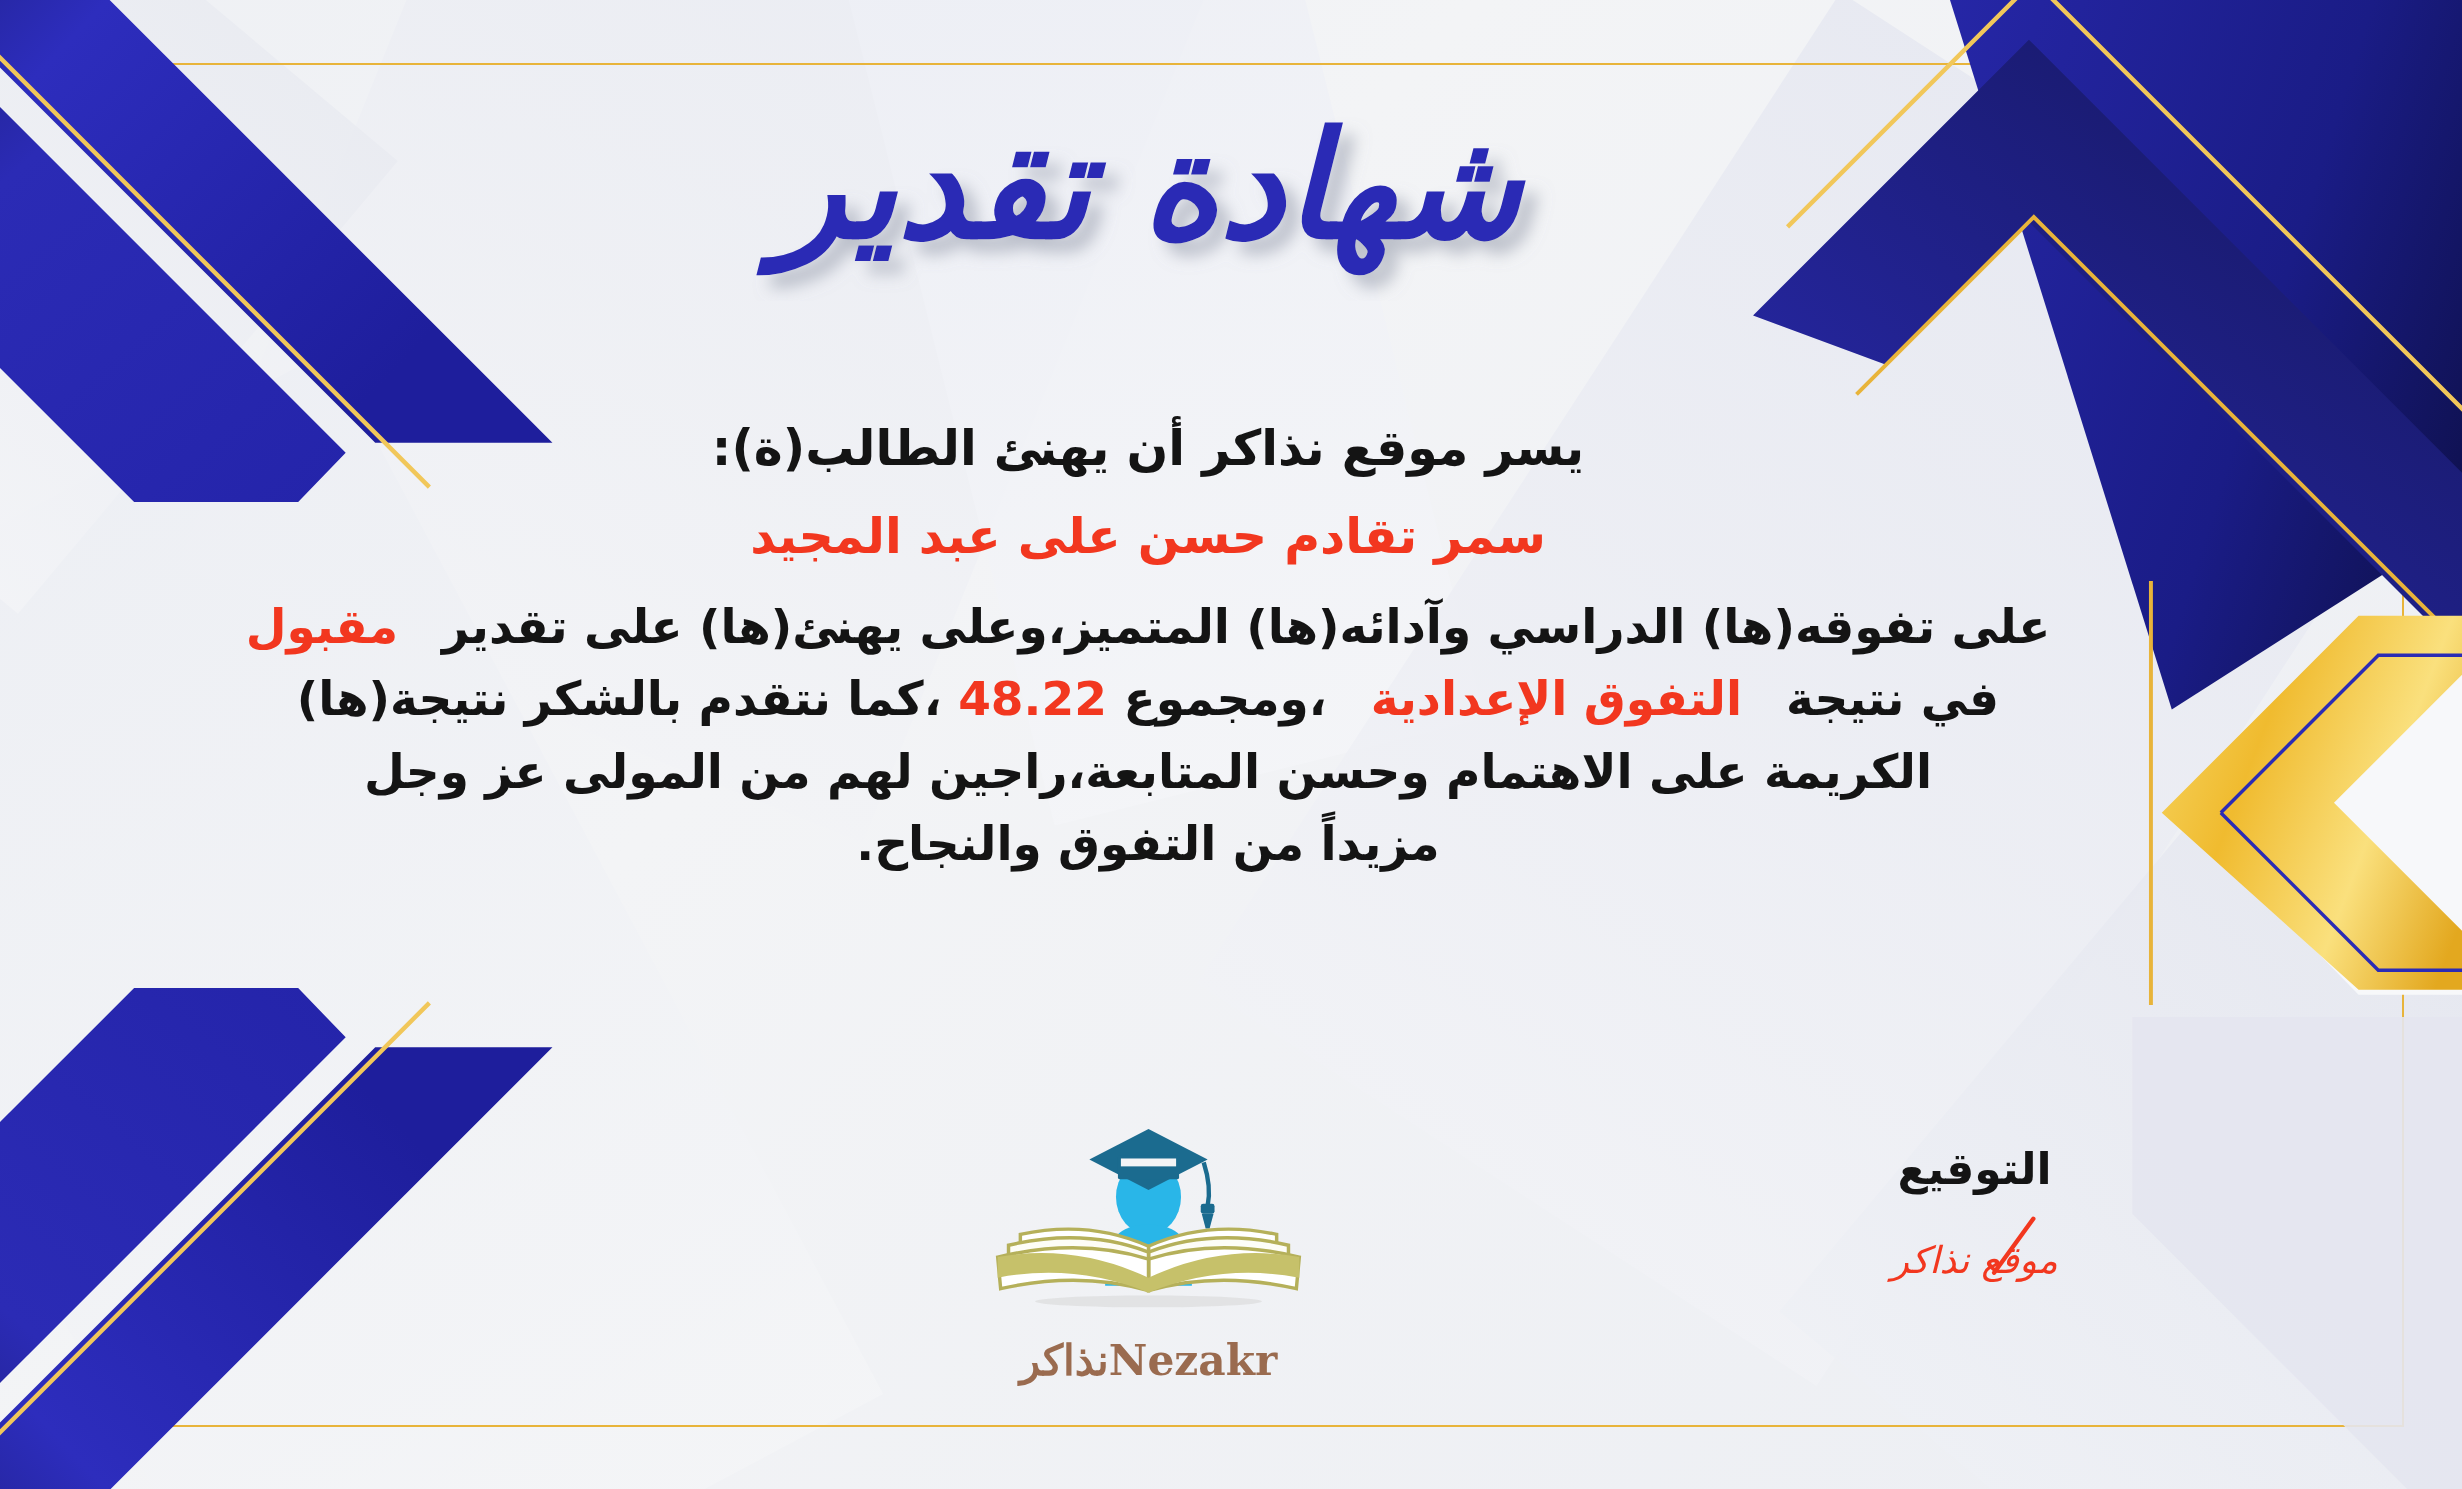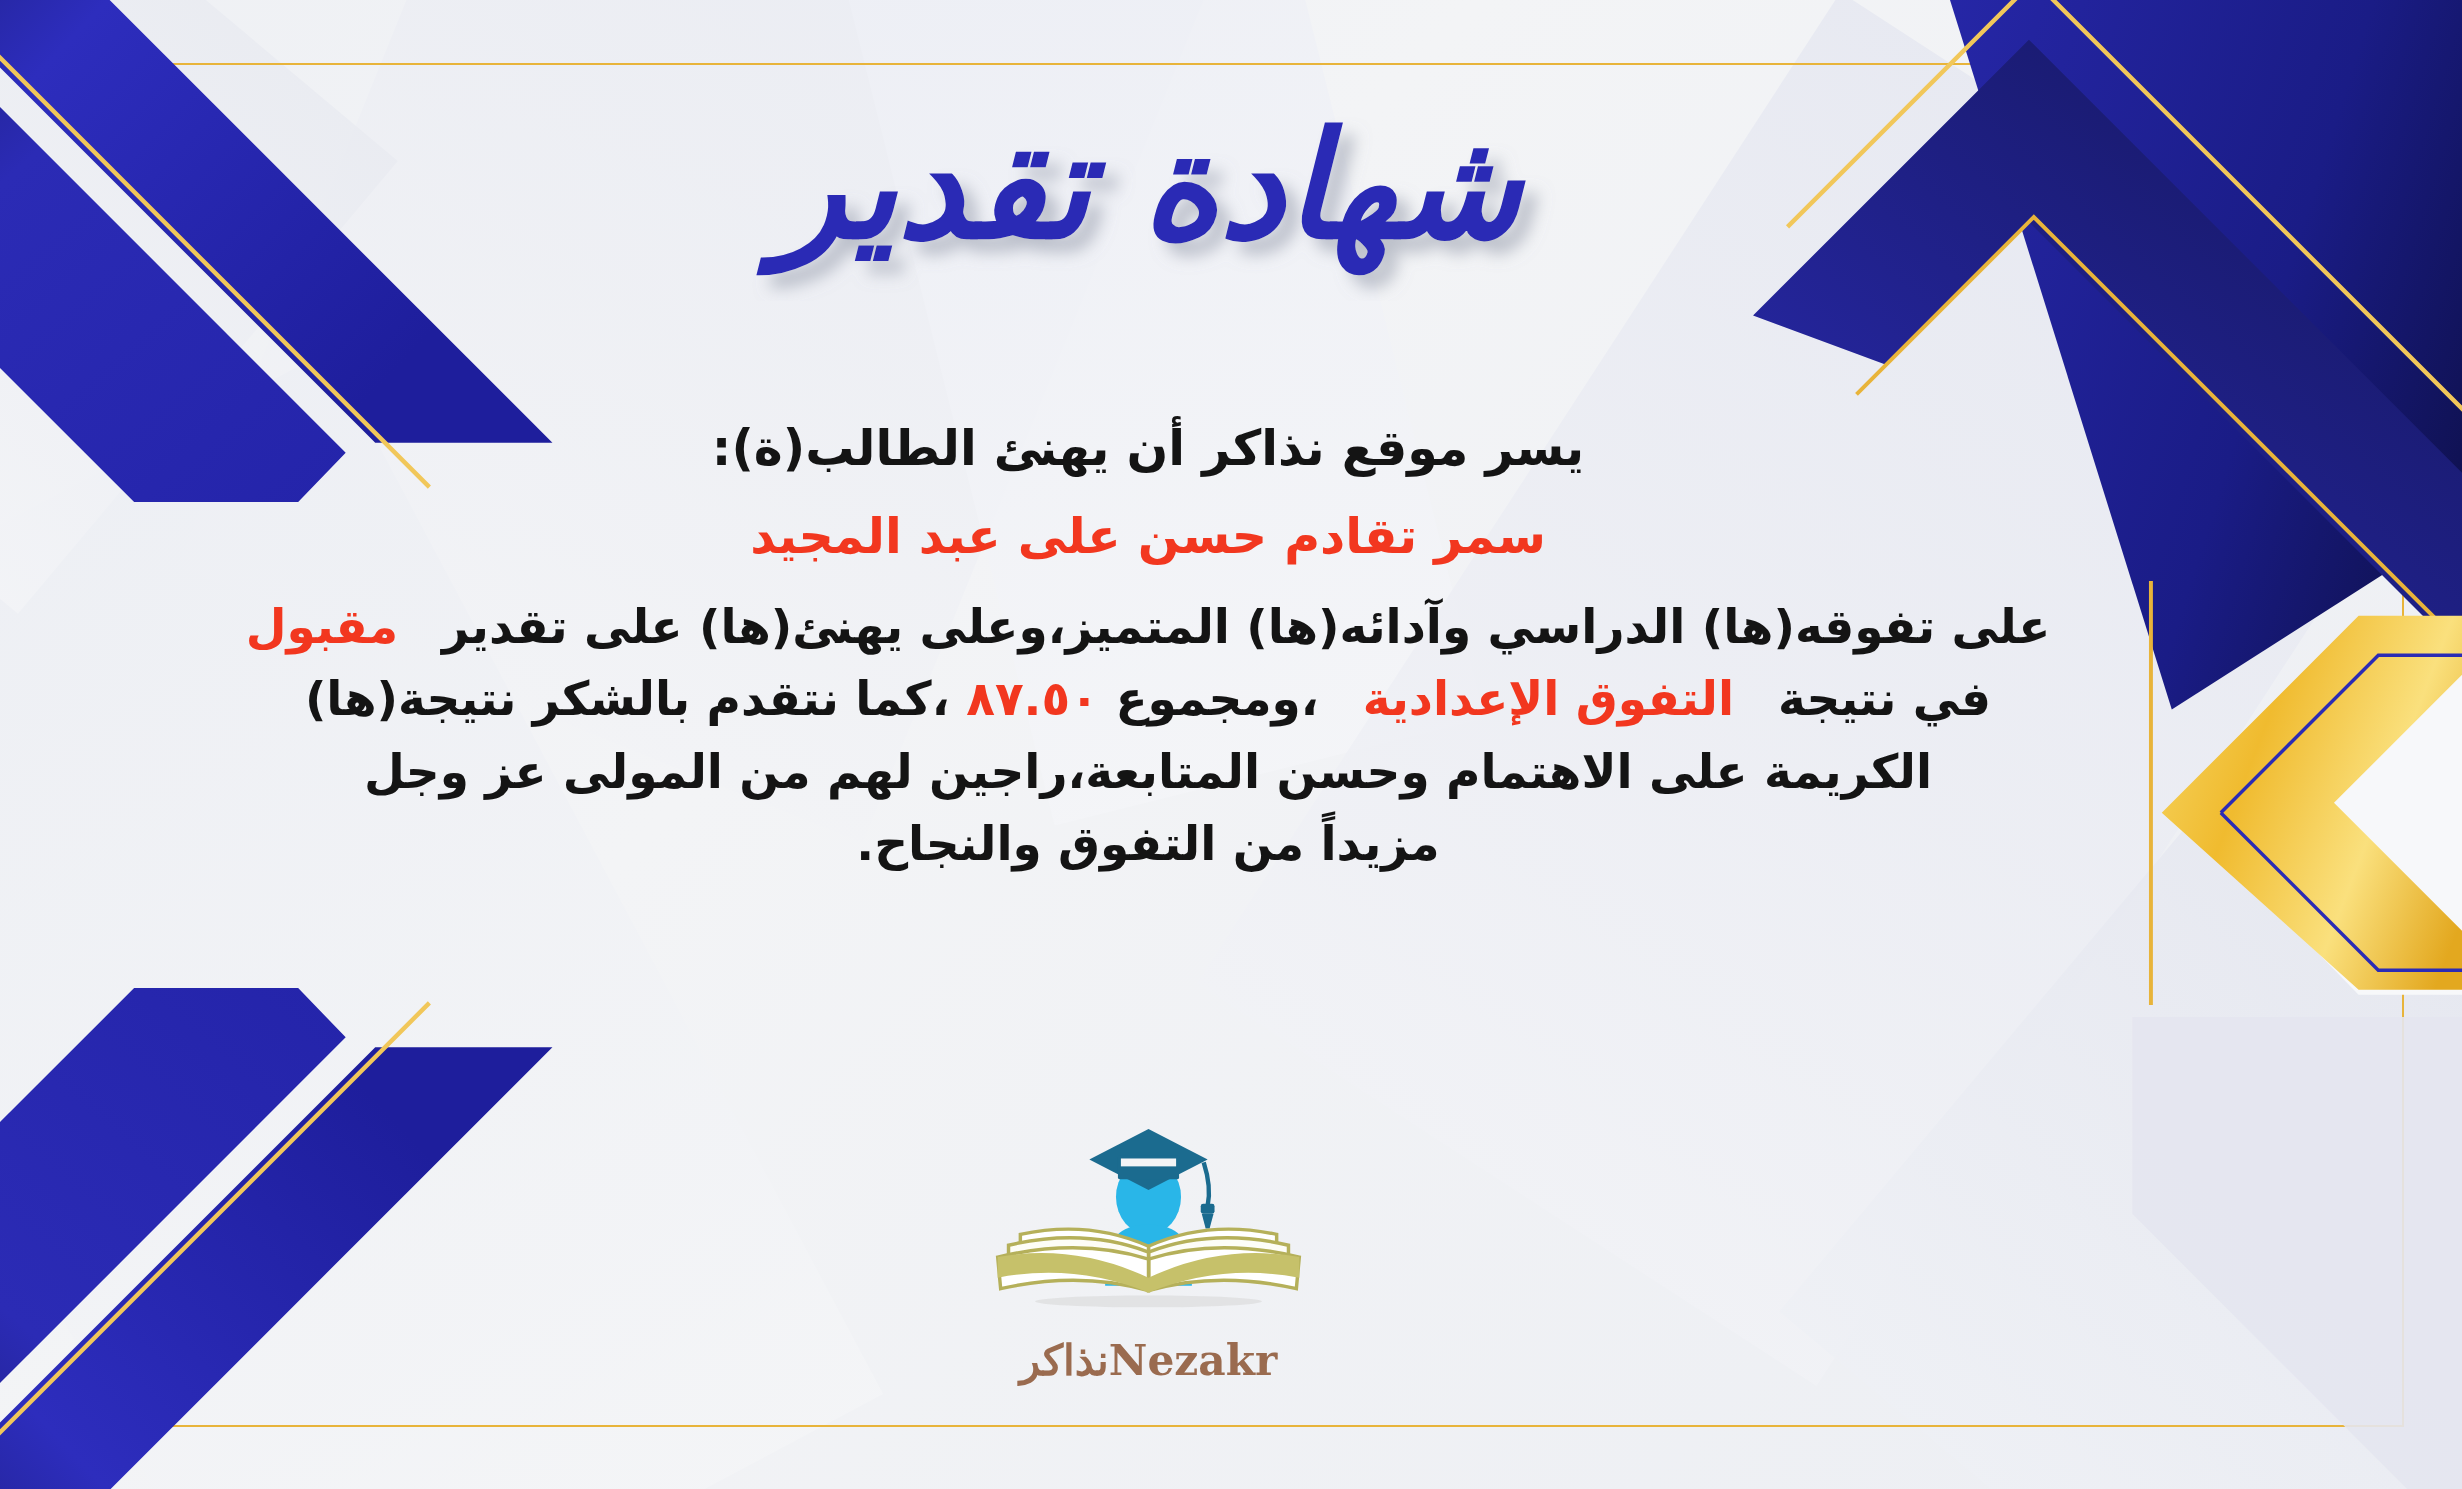--- a/index.html
+++ b/index.html
@@ -268,28 +268,37 @@
 
     <div class="line l1">يسر موقع نذاكر أن يهنئ الطالب(ة):</div>
 
     <div class="line l2">سمر تقادم حسن على عبد المجيد</div>
 
     <div class="line l3">
       <span>على تفوقه(ها) الدراسي وآدائه(ها) المتميز،وعلى يهنئ(ها) على تقدير</span><span class="sp-md"></span><span class="hl">مقبول</span>
     </div>
 
     <div class="line l4">
-      <span>في نتيجة</span><span class="sp-md"></span><span class="hl">التفوق الإعدادية</span><span class="sp-md"></span><span>،ومجموع</span><span class="sp-sm"></span><span class="hl">٨٧.٥٠</span><span class="sp-sm"></span><span>،كما نتقدم بالشكر نتيجة(ها)</span>
+      <span>في نتيجة</span><span class="sp-md"></span><span class="hl">التفوق الإعدادية</span><span class="sp-md"></span><span>،ومجموع</span><span class="sp-sm"></span><span class="hl">48.22</span><span class="sp-sm"></span><span>،كما نتقدم بالشكر نتيجة(ها)</span>
     </div>
 
     <div class="line l5">الكريمة على الاهتمام وحسن المتابعة،راجين لهم من المولى عز وجل</div>
 
     <div class="line l6">مزيداً من التفوق والنجاح.</div>
   </div>
 
+  <div class="sign-block">
+    <div class="sign-label">التوقيع</div>
+    <div class="sign-script">
+      <svg width="207" height="98" viewBox="0 0 420 200">
+        <text x="210" y="130" text-anchor="middle" font-family="'DejaVu Serif','Liberation Serif',serif" font-size="76" font-style="italic" fill="#f2371f">موقع نذاكر</text>
+        <path d="M 250 130 L 330 20" stroke="#f2371f" stroke-width="9" fill="none" stroke-linecap="round"></path>
+      </svg>
+    </div>
+  </div>
 
   <div class="logo">
     <svg width="345" height="207" viewBox="0 0 700 420">
 
       <ellipse cx="350" cy="150" rx="66" ry="76" fill="#29b6e8"></ellipse>
       <path d="M 262 300 Q 262 206 350 206 Q 438 206 438 300 L 438 330 L 262 330 Z" fill="#29b6e8"></path>
 
       <polygon points="350,12 470,74 350,136 230,74" fill="#1b6b8f"></polygon>
       <rect x="288" y="66" width="124" height="48" rx="3" fill="#1b6b8f"></rect>
       <rect x="294" y="72" width="112" height="16" fill="#f3f4f6"></rect>

